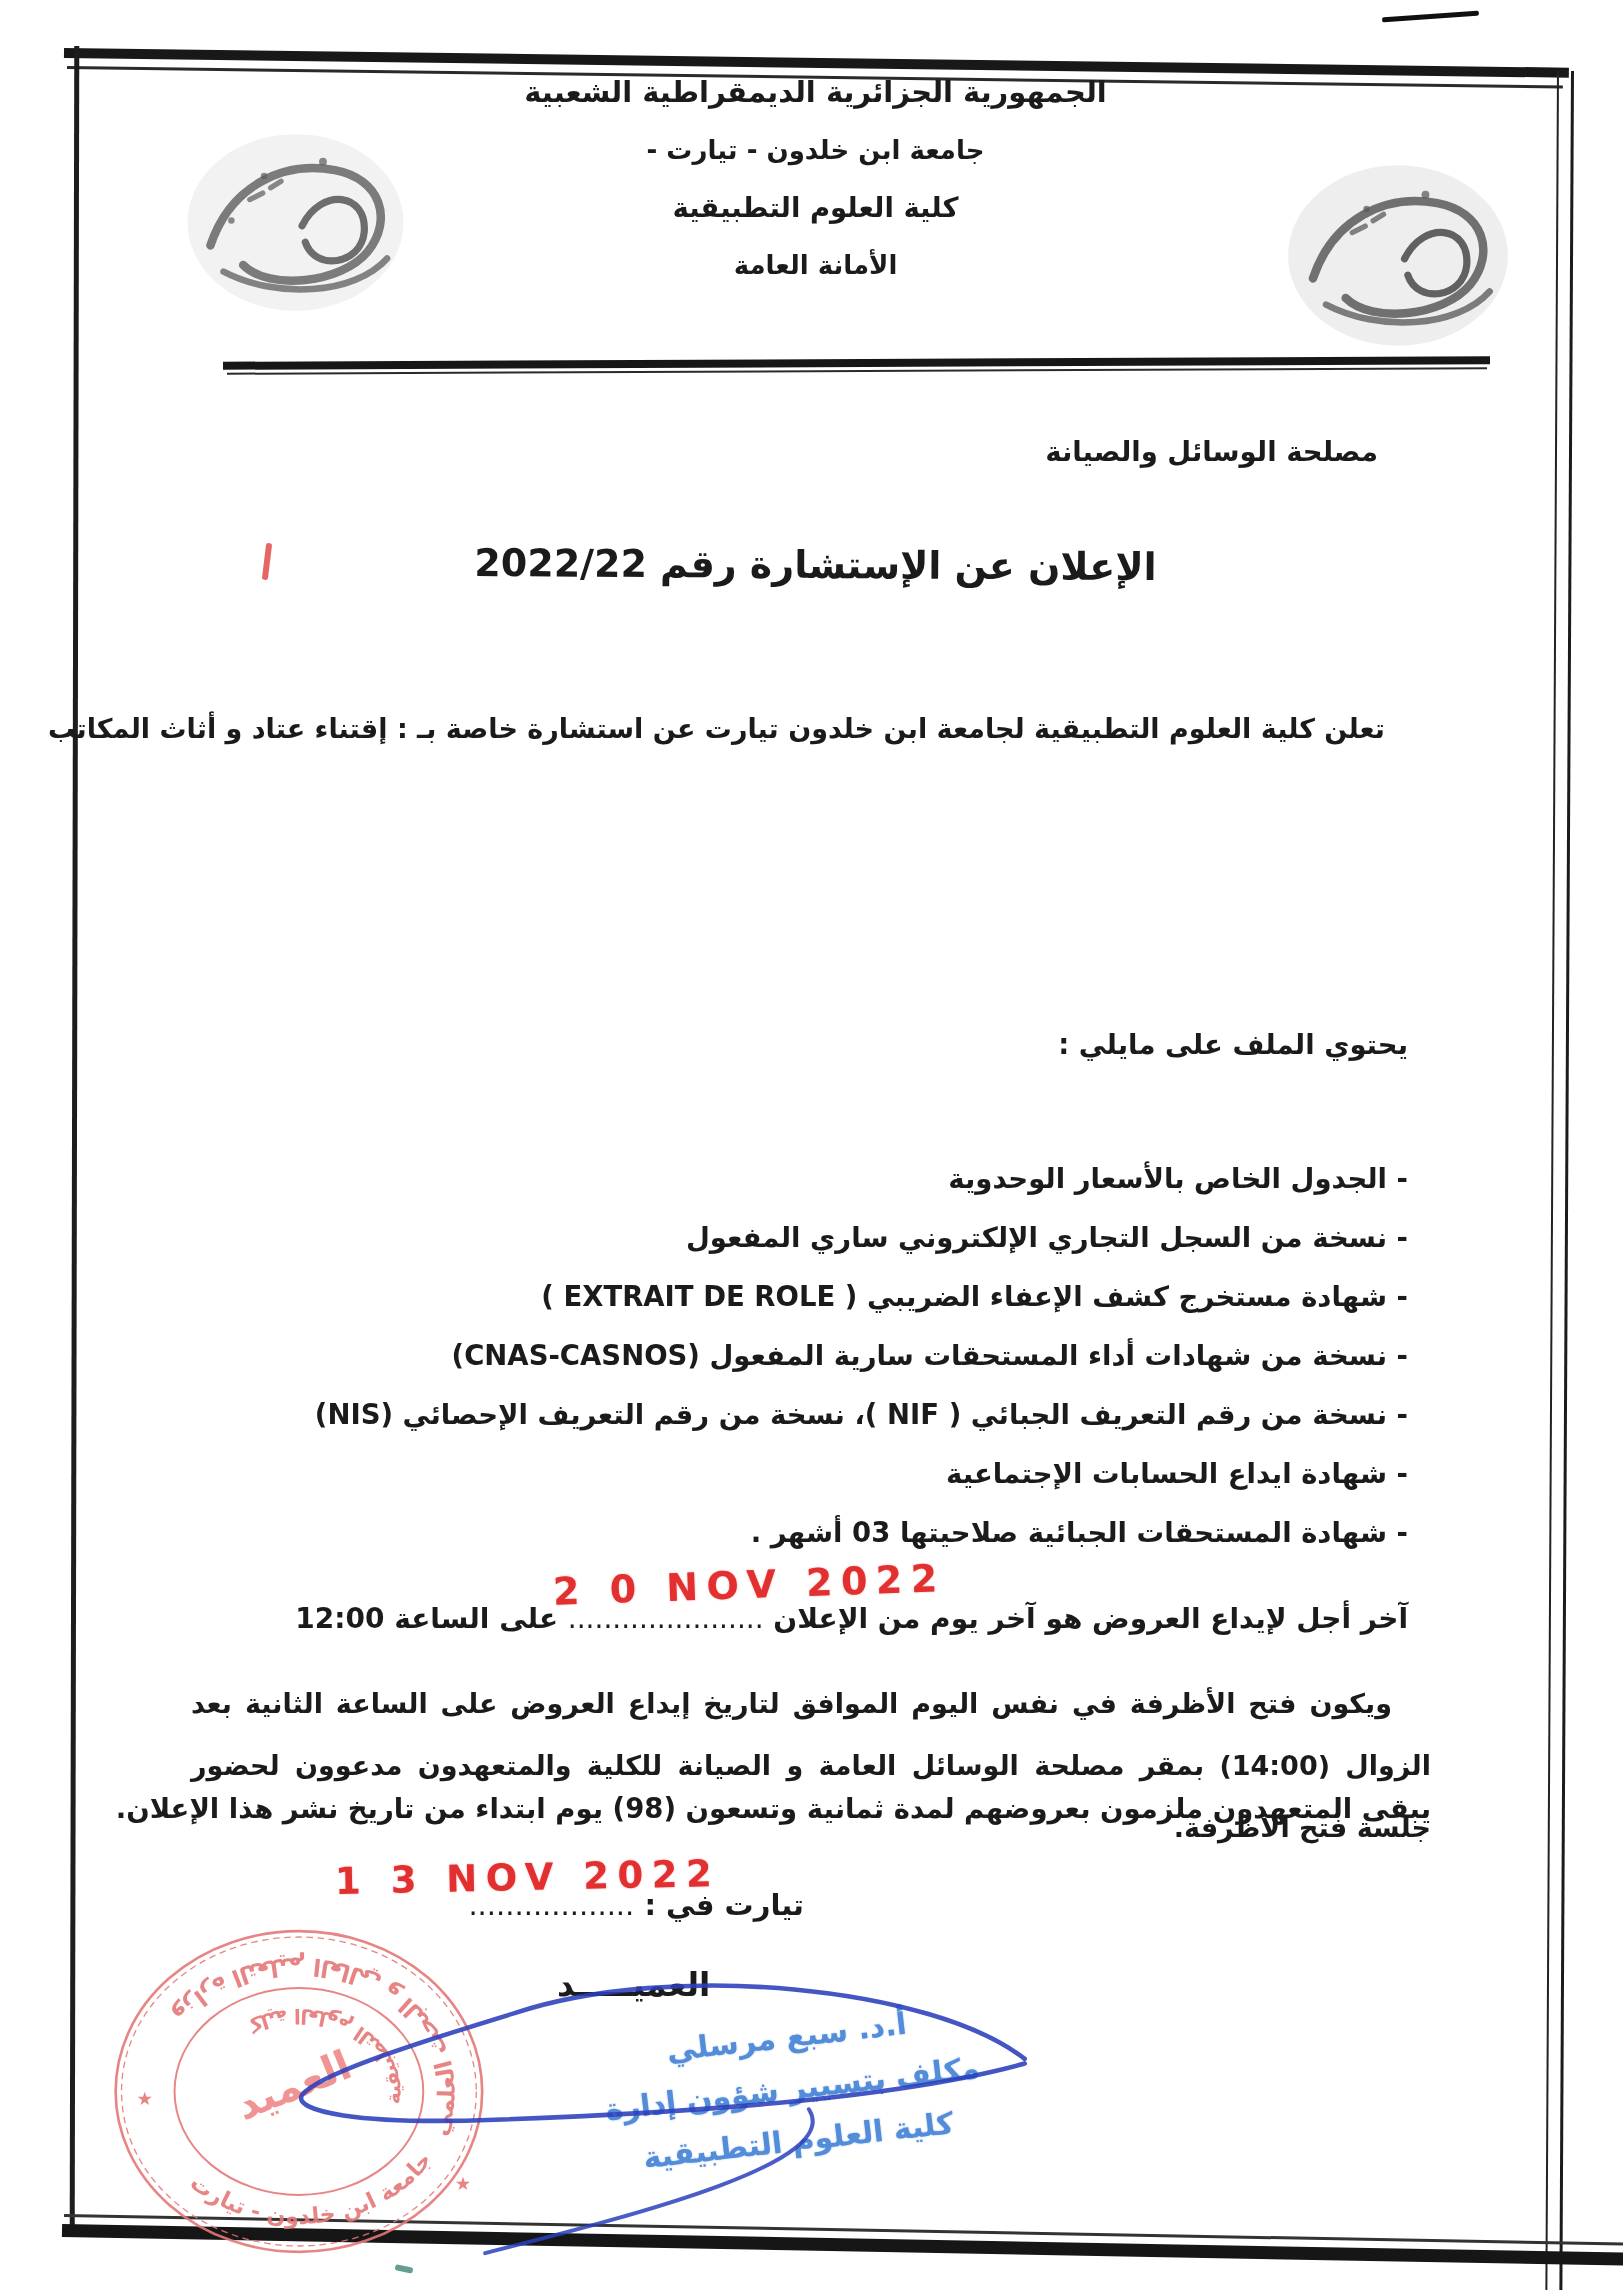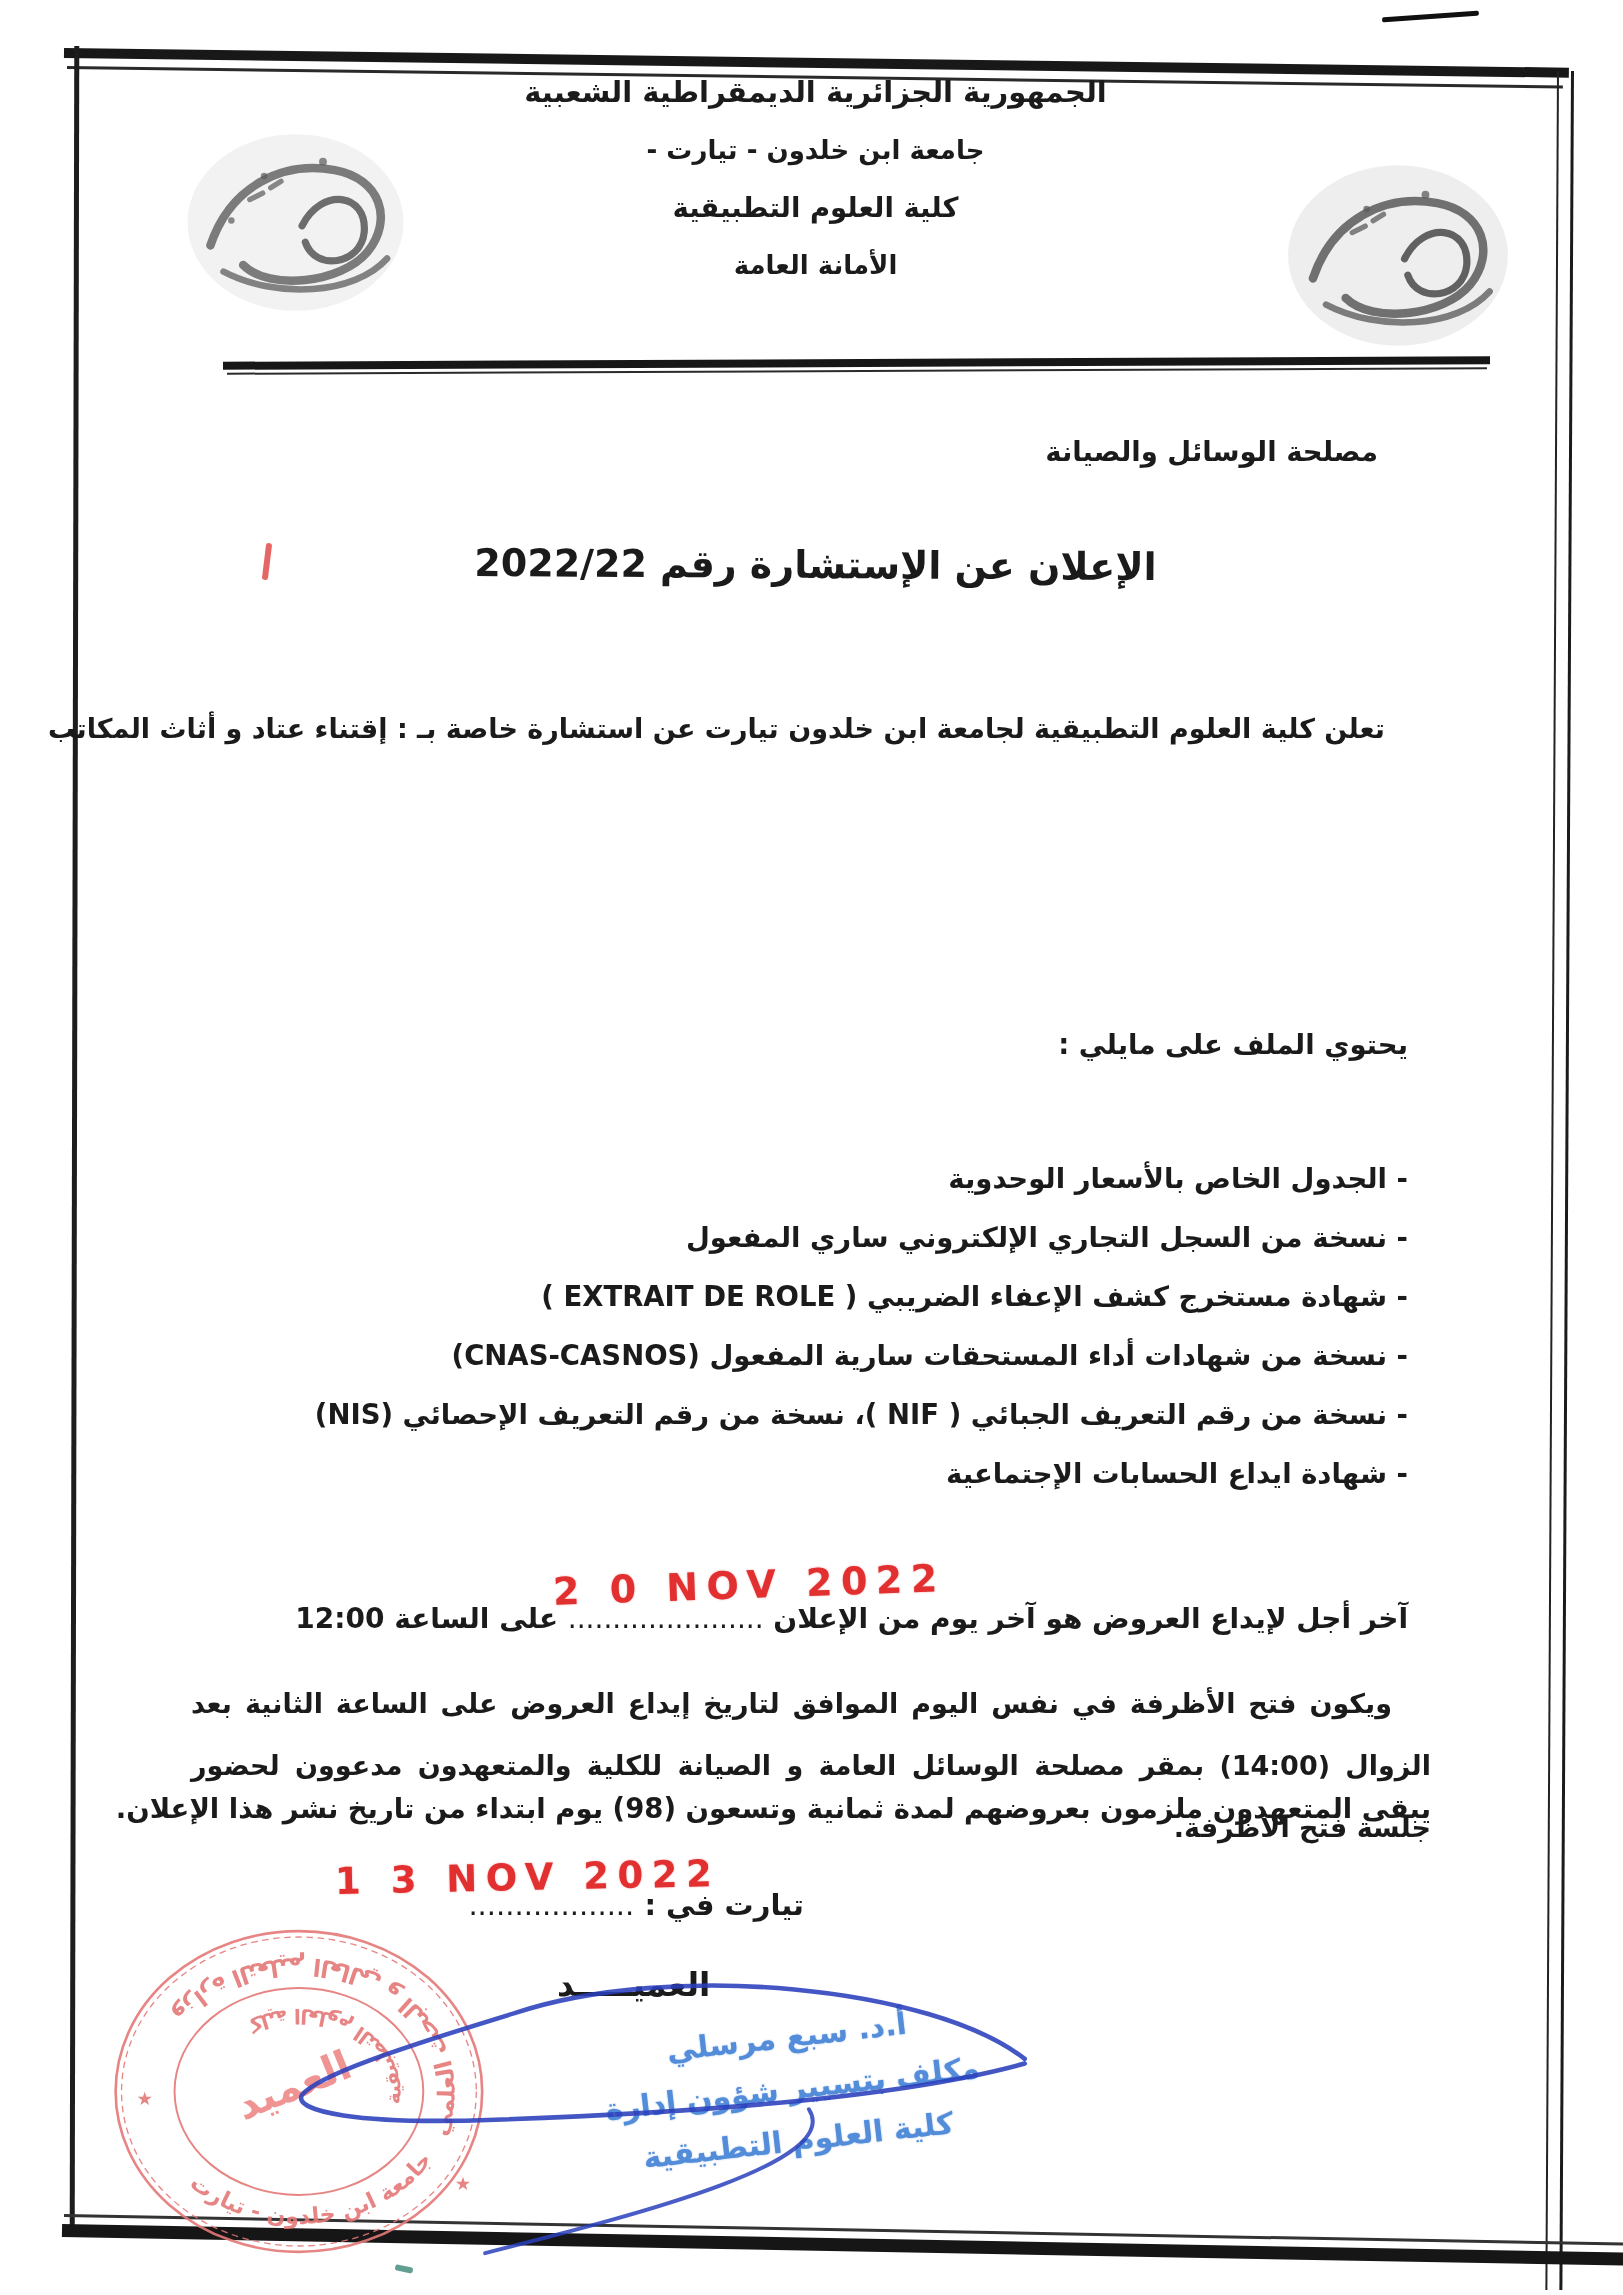--- a/index.html
+++ b/index.html
@@ -120,20 +120,21 @@
 
 
   <div class="abs file-label ar">يحتوي الملف على مايلي :</div>
   <ul class="abs file-list ar">
     <li>- الجدول الخاص بالأسعار الوحدوية</li>
     <li>- نسخة من السجل التجاري الإلكتروني ساري المفعول</li>
     <li>- شهادة مستخرج كشف الإعفاء الضريبي ( EXTRAIT DE ROLE )</li>
     <li>- نسخة من شهادات أداء المستحقات سارية المفعول (CNAS-CASNOS)</li>
     <li>- نسخة من رقم التعريف الجبائي ( NIF )، نسخة من رقم التعريف الإحصائي (NIS)</li>
     <li>- شهادة ايداع الحسابات الإجتماعية</li>
+    <li>- شهادة المستحقات الجبائية صلاحيتها 03 أشهر .</li>
   </ul>
 
   <div class="abs deadline-line ar">
     <span>آخر أجل لإيداع العروض هو آخر يوم من الإعلان</span>
     <span class="dots">......................</span>
     <span>على الساعة 12:00</span>
   </div>
   <div class="abs date-stamp date-stamp-1">2 0 NOV 2022</div>
 
   <div class="abs para opening-para ar">ويكون فتح الأظرفة في نفس اليوم الموافق لتاريخ إيداع العروض على الساعة الثانية بعد الزوال (14:00) بمقر مصلحة الوسائل العامة و الصيانة للكلية والمتعهدون مدعوون لحضور جلسة فتح الأظرفة.</div>

